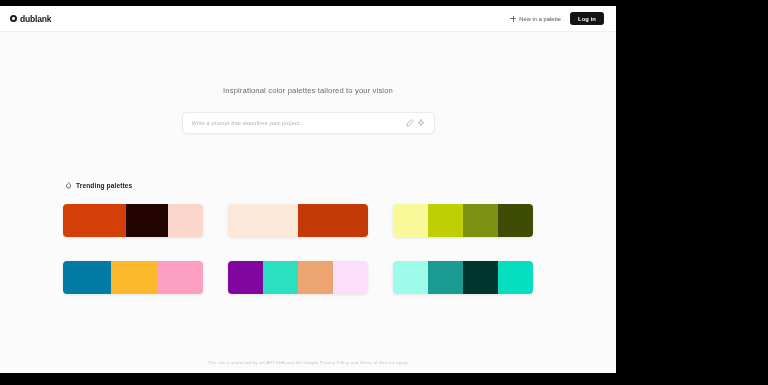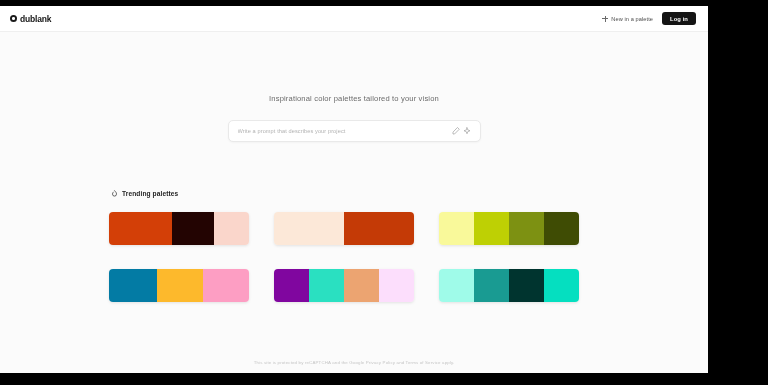--- a/index.html
+++ b/index.html
@@ -5,21 +5,21 @@
   * { box-sizing: border-box; margin: 0; padding: 0; }
   html, body {
     width: 768px; height: 385px;
     background: #000;
     font-family: "Liberation Sans", sans-serif;
     overflow: hidden;
   }
   #viewport {
     position: absolute;
     left: 0; top: 6px;
-    width: 708px; height: 367px;
+    width: 616px; height: 367px;
     background: #fbfbfb;
     overflow: hidden;
   }
   
   #topbar {
     position: relative;
     height: 26px;
     background: #ffffff;
     border-bottom: 1px solid #efefef;
     display: flex;
@@ -60,21 +60,21 @@
     padding: 3.5px 8px; border-radius: 3px;
     border: none; cursor: pointer; letter-spacing: 0.1px;
   }
   
   #hero { text-align: center; padding-top: 52px; }
   #title {
     font-size: 24px; font-weight: 700; color: #111;
     letter-spacing: -0.5px; line-height: 1;
   }
   #subtitle {
-    margin-top: 10px;
+    margin-top: 2px;
     font-size: 7.6px; color: #6b6b6b; letter-spacing: 0.15px;
   }
   
   #searchwrap {
     margin: 17px auto 0;
     width: 253px; height: 22px;
     background: #fff;
     border: 1px solid #e9e9e9;
     border-radius: 5px;
     box-shadow: 0 1px 2px rgba(0,0,0,0.035);

